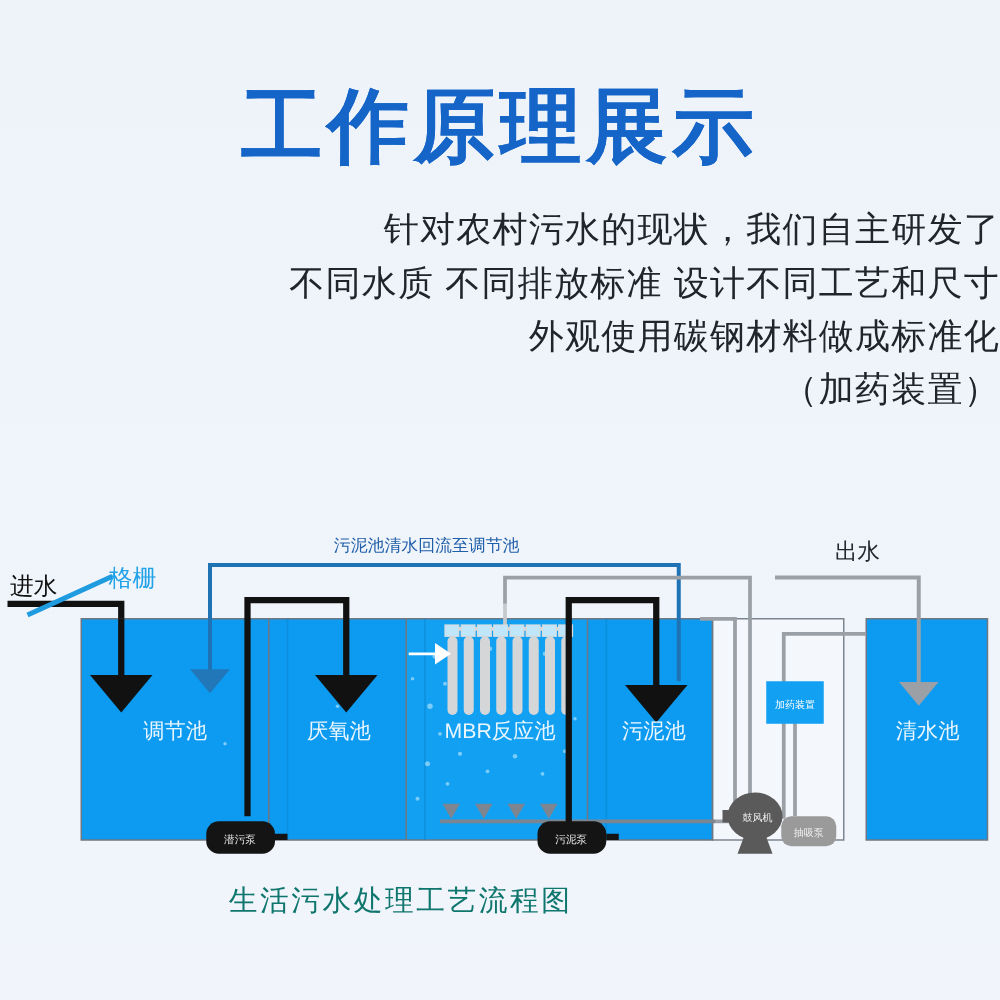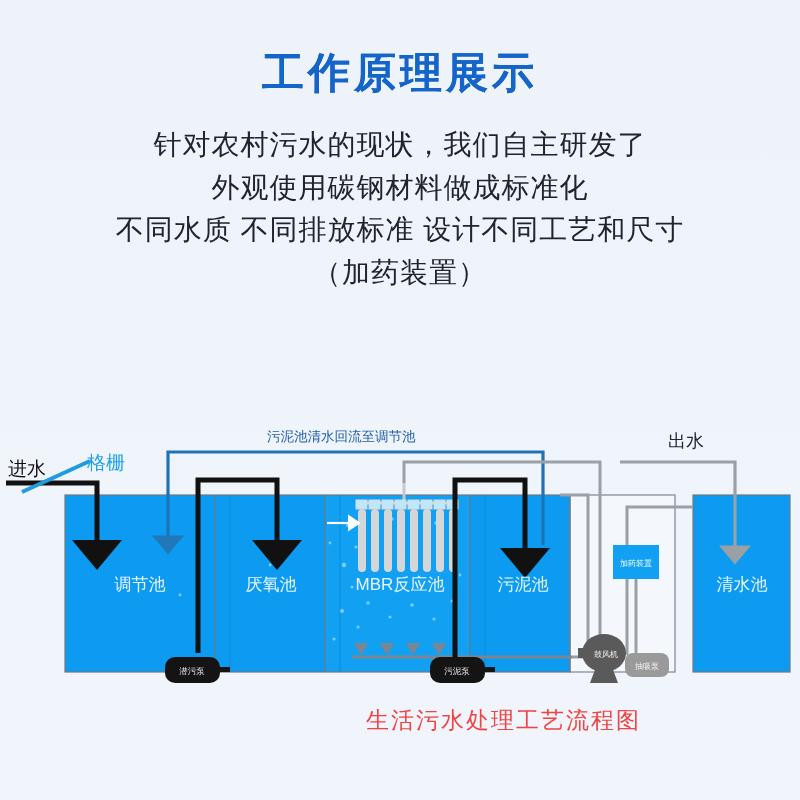--- a/index.html
+++ b/index.html
@@ -8,57 +8,57 @@
     background:linear-gradient(180deg,#eef3fa 0%,#eff4fb 40%,#f1f5fb 100%);
     font-family:"Liberation Sans","DejaVu Sans",sans-serif;
     overflow:hidden;
     position:relative;
   }
   #page{position:relative;width:800px;height:800px;}
 
   
   .hero{padding-top:52px;text-align:center;}
   .hero-title{
-    font-size:42px;
+    font-size:65px;
     font-weight:bold;
     color:#1565c8;
     letter-spacing:4px;
     line-height:1.0;
-    margin:0;
+    margin:16px;
     text-shadow:0 0 0 #1565c8;
   }
   .hero-sub{
     margin-top:30px;
     color:#21252b;
     font-size:28px;
     line-height:1.52;
     letter-spacing:1px;
   }
-  .hero-sub div{white-space:nowrap;}
+  .hero-sub div{white-space:nowrap;text-align:right;}
 
   
   .diagram{position:absolute;left:0;top:415px;width:800px;height:340px;}
   .svgwrap{position:absolute;left:0;top:0;}
 
   .caption{
-    position:absolute;left:0;top:705px;width:641px;text-align:right;
-    font-size:23px;color:#ef4444;letter-spacing:2px;
+    position:absolute;left:0;top:705px;width:641px;text-align:center;
+    font-size:23px;color:#0f766e;letter-spacing:2px;
   }
 </style>
 </head>
 <body>
 
 <div id="page">
 
   <div class="hero">
     <h1 class="hero-title">工作原理展示</h1>
     <div class="hero-sub">
       <div>针对农村污水的现状，我们自主研发了</div>
+      <div>不同水质 不同排放标准 设计不同工艺和尺寸</div>
       <div>外观使用碳钢材料做成标准化</div>
-      <div>不同水质 不同排放标准 设计不同工艺和尺寸</div>
       <div>（加药装置）</div>
     </div>
   </div>
 
   <div class="diagram">
     <svg class="svgwrap" width="800" height="340" viewBox="0 0 800 340">
 
       <defs>
         <marker id="ahBlack" markerWidth="10" markerHeight="10" refX="3" refY="5" orient="auto" markerUnits="strokeWidth">
           <path d="M0,0 L6,5 L0,10 z" fill="#111111"></path>

